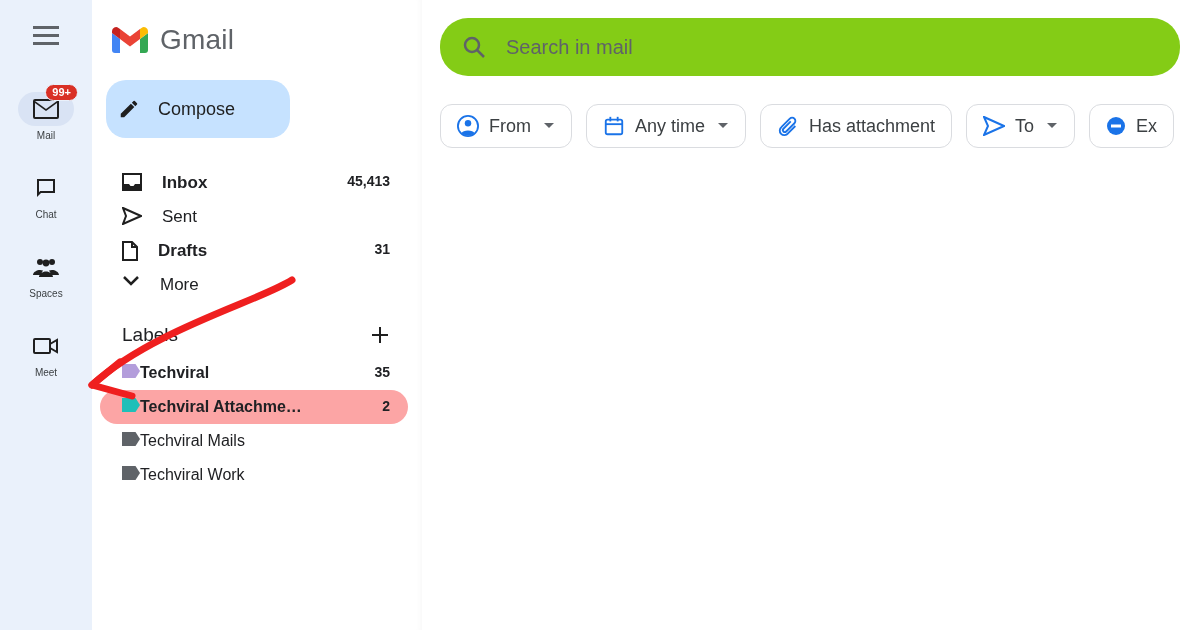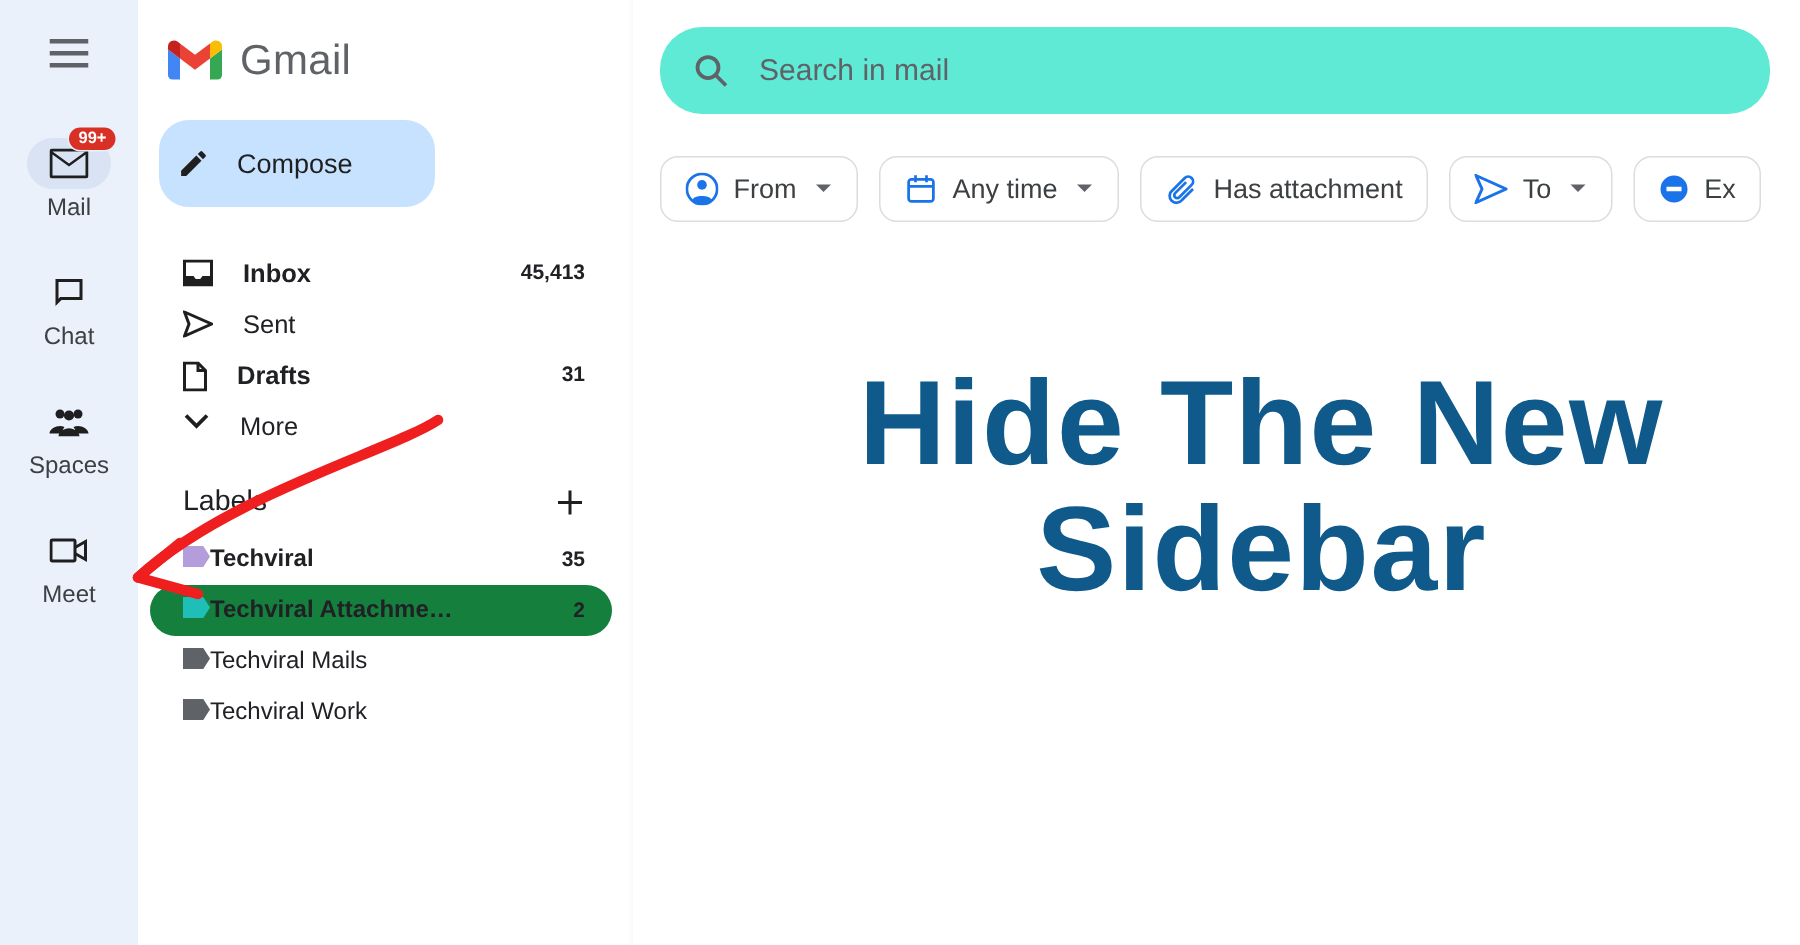--- a/index.html
+++ b/index.html
@@ -19,21 +19,21 @@
   .rail-item {
     width: 72px; display: flex; flex-direction: column; align-items: center;
     margin-bottom: 30px; cursor: pointer;
   }
   .rail-icon {
     width: 56px; height: 34px; border-radius: 17px;
     display: flex; align-items: center; justify-content: center;
     position: relative;
   }
   .rail-icon.active { background: #d9e3f4; }
-  .rail-label { font-size: 16px; color: #3c4043; margin-top: 4px; }
+  .rail-label { font-size: 10px; color: #3c4043; margin-top: 4px; }
   .badge {
     position: absolute; top: -8px; right: -4px;
     background: #d93025; color: #fff; font-size: 11px; font-weight: 700;
     padding: 2px 6px; border-radius: 10px; border: 1.5px solid #eaf1fb;
     line-height: 1;
   }
 
   
   .nav {
     width: 330px; min-width: 330px;
@@ -71,36 +71,36 @@
     display: flex; align-items: center; justify-content: space-between;
     padding: 22px 18px 10px 22px;
     font-size: 19px; color: #202124;
   }
   .label-item {
     display: flex; align-items: flex-start; 
     padding: 8px 18px 8px 22px;
     border-radius: 18px; cursor: pointer;
     font-size: 16px; color: #202124;
   }
-  .label-item.selected { background: #15803d; }
+  .label-item.selected { background: #fca5a5; }
   .label-item .l-name { flex: 1; white-space: nowrap; overflow: hidden; text-overflow: ellipsis; }
   .label-item .l-count { font-size: 14px; }
   .label-item.bold .l-name, .label-item.bold .l-count { font-weight: 700; }
   .tag-shape {
     width: 18px; height: 14px;
     background: currentColor;
     clip-path: polygon(0 0, 75% 0, 100% 50%, 75% 100%, 0 100%);
   }
 
   
   .main { flex: 1; background: #fff; position: relative; }
   .searchbar {
     margin: 18px 0 0 18px;
     height: 58px; width: 740px;
-    background: #5eead4;
+    background: #84cc16;
     border-radius: 28px;
     display: flex; align-items: center;
     padding: 0 22px; gap: 20px;
   }
   .search-ph { font-size: 20px; color: #5f6368; }
   .chips {
     margin: 28px 0 0 18px;
     display: flex; gap: 14px;
   }
   .chip {
@@ -314,24 +314,20 @@
       </div>
       <div class="chip">
         <svg width="20" height="20" viewBox="0 0 20 20">
             <circle cx="10" cy="10" r="9" fill="#1a73e8"></circle>
             <rect x="5" y="8.5" width="10" height="3" fill="#fff"></rect>
           </svg>
         <span>Ex</span>
       </div>
     </div>
 
-    <div class="hero">
-      <div>Hide The New</div>
-      <div>Sidebar</div>
-    </div>
   </div>
 
   <svg class="arrow-svg" width="260" height="170" viewBox="0 0 260 170">
     <path d="M230 10 C 200 30, 90 60, 30 115" fill="none" stroke="#ef1f1f" stroke-width="7" stroke-linecap="round"></path>
     <path d="M30 115 L58 92 M30 115 L70 126" fill="none" stroke="#ef1f1f" stroke-width="7" stroke-linecap="round"></path>
   </svg>
 
 </div>
 
 </body></html>

